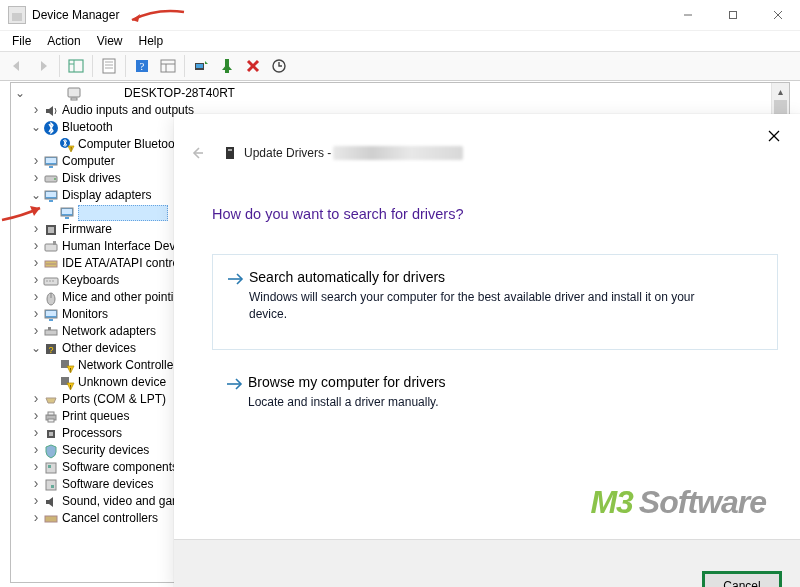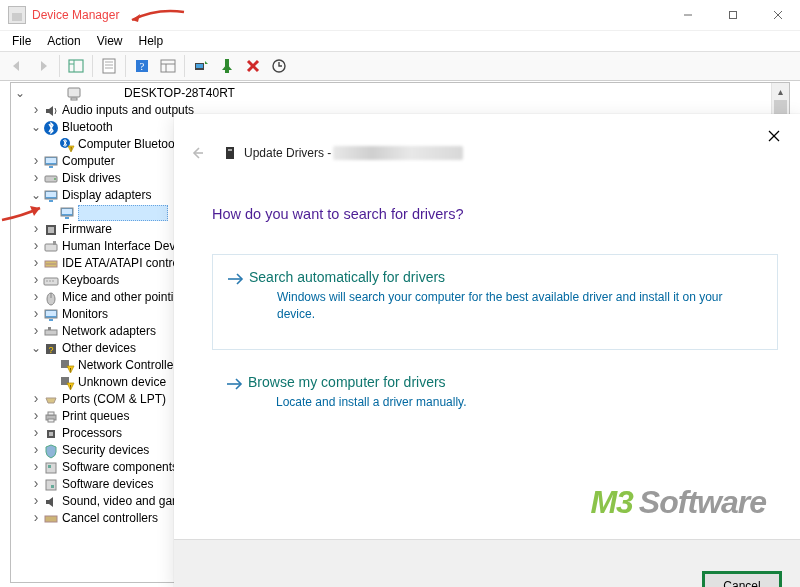--- a/index.html
+++ b/index.html
@@ -30,21 +30,21 @@
     border:1px solid #bbb;
     position:relative;
   }
   .titlebar .app-icon::before{
     content:"";
     position:absolute;
     left:3px; right:3px; top:6px; bottom:2px;
     background:#ccc;
   }
   .titlebar .title-text {
-    color: #ef4444;
+    color: #000000;
     font-size: 12px;
   }
   .titlebar .caption-controls {
     margin-left: auto;
     display: flex;
   }
   .titlebar .caption-btn {
     width: 45px;
     height: 30px;
     display:flex;
@@ -274,30 +274,29 @@
   .option-box .arrow-cell{
     width:22px;
     color:#2a7ab0;
     flex-shrink:0;
     display:flex;
     align-items:flex-start;
     padding-top:3px;
   }
   .option-box .arrow-cell svg{width:18px;height:14px;}
   .option-box .opt-title{
-    color:#0f766e;
+    color:#000000;
     font-size:14px;
     margin-bottom:4px;
   }
   .option-box .opt-desc{
-    color:#0369a1;
+    color:#0f172a;
     font-size:12px;
     line-height:1.4;
     max-width: 480px;
-    margin-left: 28px;
   }
 
   .dialog-footer{
     position:absolute;
     bottom:0; left:0; right:0;
     height:48px;
     border-top:1px solid #dcdcdc;
     background:#f0f0f0;
     display:flex;
     align-items:center;

